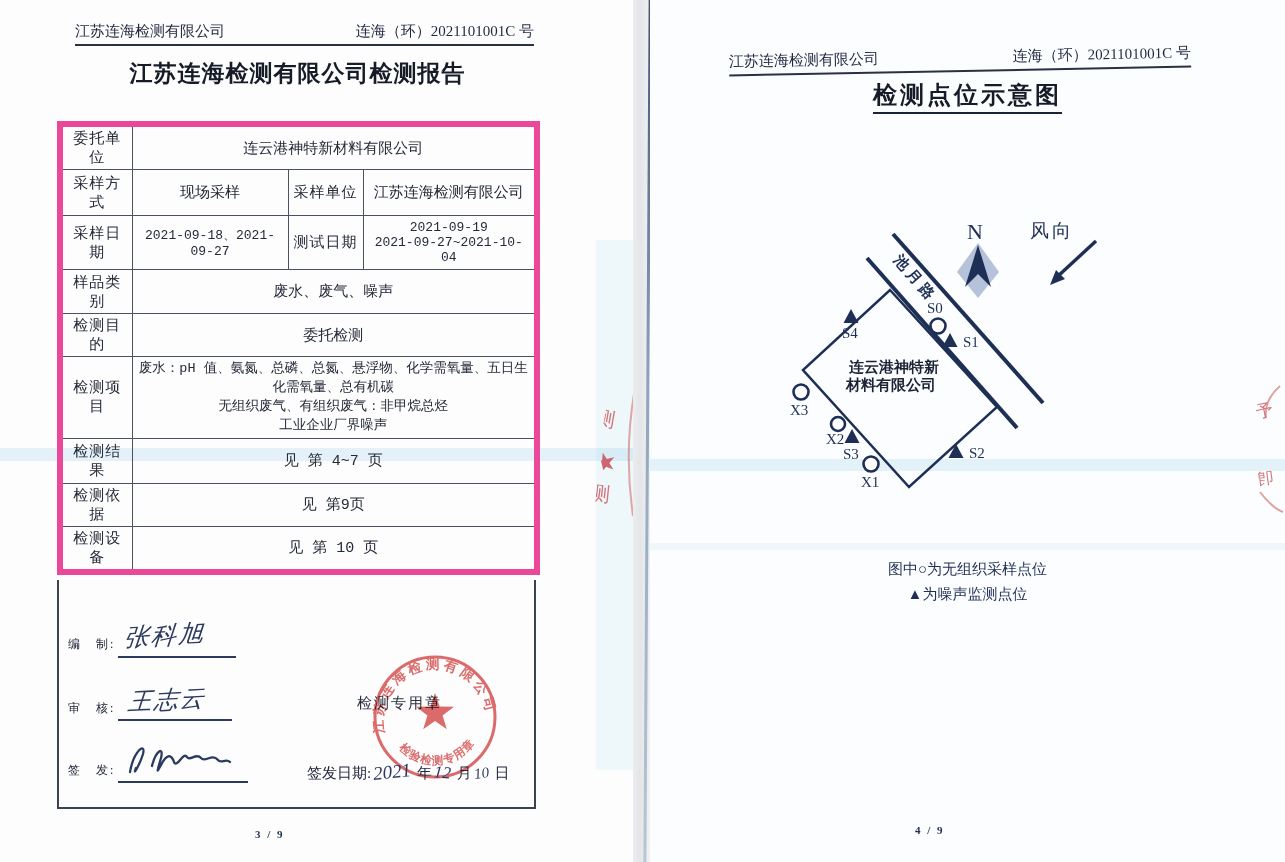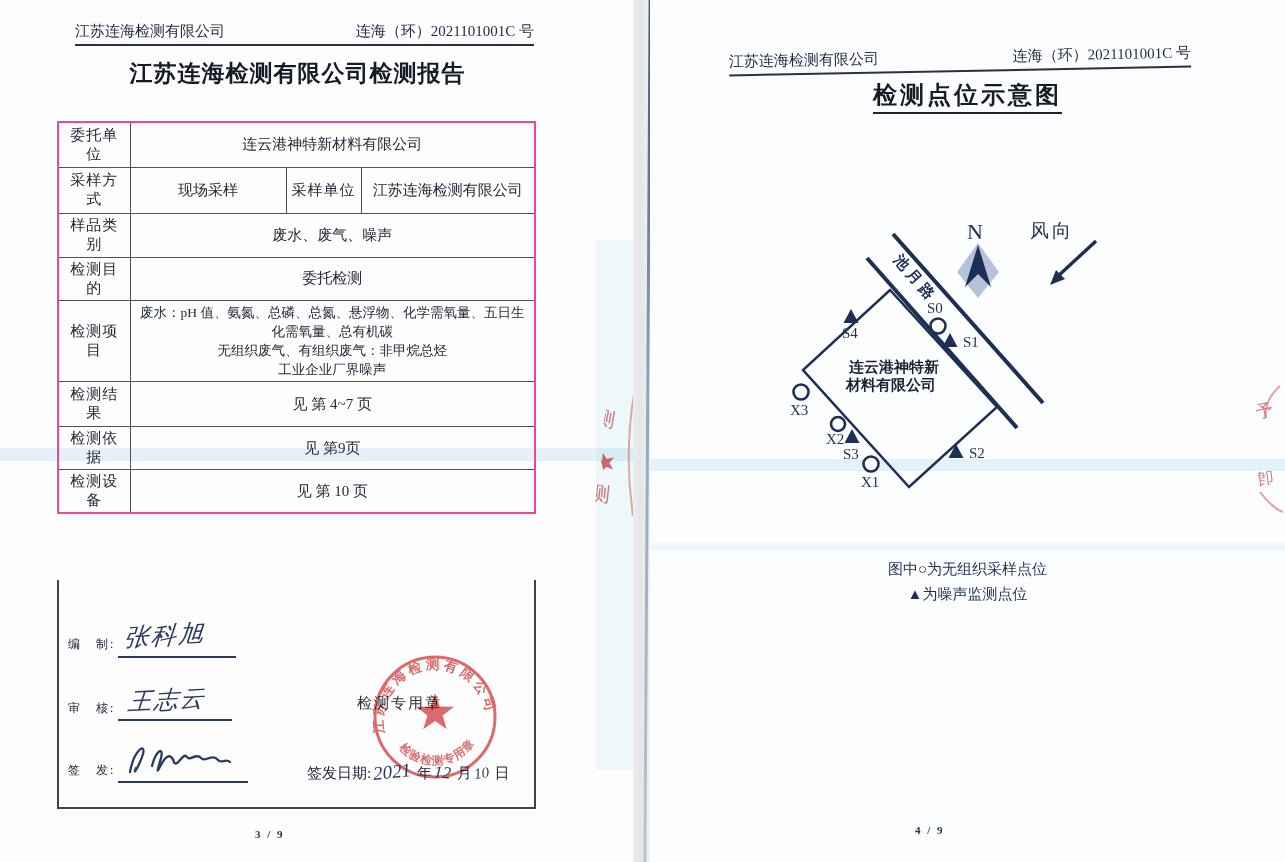--- a/index.html
+++ b/index.html
@@ -19,21 +19,21 @@
   .hdr{display:flex;justify-content:space-between;align-items:baseline;
        border-bottom:2px solid #2a3142;padding-bottom:3px;font-size:15px;color:#1f2840;}
   .doc-title{text-align:center;font-weight:bold;color:#161b28;}
   #title-left{left:30px;top:58px;width:535px;font-size:23px;letter-spacing:1px;}
   #title-right{left:650px;top:79px;width:635px;font-size:24px;letter-spacing:3px;}
   #title-right .ul{border-bottom:2.5px solid #1c2335;padding-bottom:4px;}
 
   table.rep{position:absolute;left:57px;top:121px;border-collapse:collapse;table-layout:fixed;
             width:477px;font-size:15px;}
   table.rep td{border:1px solid #4a5160;text-align:center;vertical-align:middle;padding:2px 4px;}
-  table.rep{border:2px solid #ec4899;}
+  table.rep{border:6px solid #ec4899;font-family:Liberation Mono, monospace;}
   td.lbl{letter-spacing:1px;}
   .preline{white-space:pre-line;}
   .small{font-size:13px;}
   td.items{text-align:left;font-size:13.5px;line-height:1.42;padding:3px 4px 3px 8px;margin-left:36px;}
 
   .sigbox{position:absolute;left:57px;top:580px;width:475px;height:227px;
           border:2px solid #3c4350;border-top:none;background:transparent;}
   .siglabel{position:absolute;font-size:12px;letter-spacing:2px;color:#20273a;}
   .sigline{position:absolute;border-bottom:2px solid #2b3a5e;}
   .hw{font-family:"DejaVu Serif","Liberation Serif",serif;font-style:italic;color:#2b3a5e;}
@@ -80,20 +80,27 @@
       <tbody>
           <tr style="height:45px">
         <td class="lbl">委托单位</td>
         <td colspan="3">连云港神特新材料有限公司</td>
       </tr>
       <tr style="height:46px">
         <td class="lbl">采样方式</td>
         <td>现场采样</td>
         <td class="lbl">采样单位</td>
         <td>江苏连海检测有限公司</td>
+      </tr>
+      <tr style="height:54px">
+        <td class="lbl">采样日期</td>
+        <td class="small">2021-09-18、2021-09-27</td>
+        <td class="lbl">测试日期</td>
+        <td class="small preline">2021-09-19
+2021-09-27~2021-10-04</td>
       </tr>
       <tr style="height:44px">
         <td class="lbl">样品类别</td>
         <td colspan="3">废水、废气、噪声</td>
       </tr>
       <tr style="height:34px">
         <td class="lbl">检测目的</td>
         <td colspan="3">委托检测</td>
       </tr>
       <tr style="height:66px">

